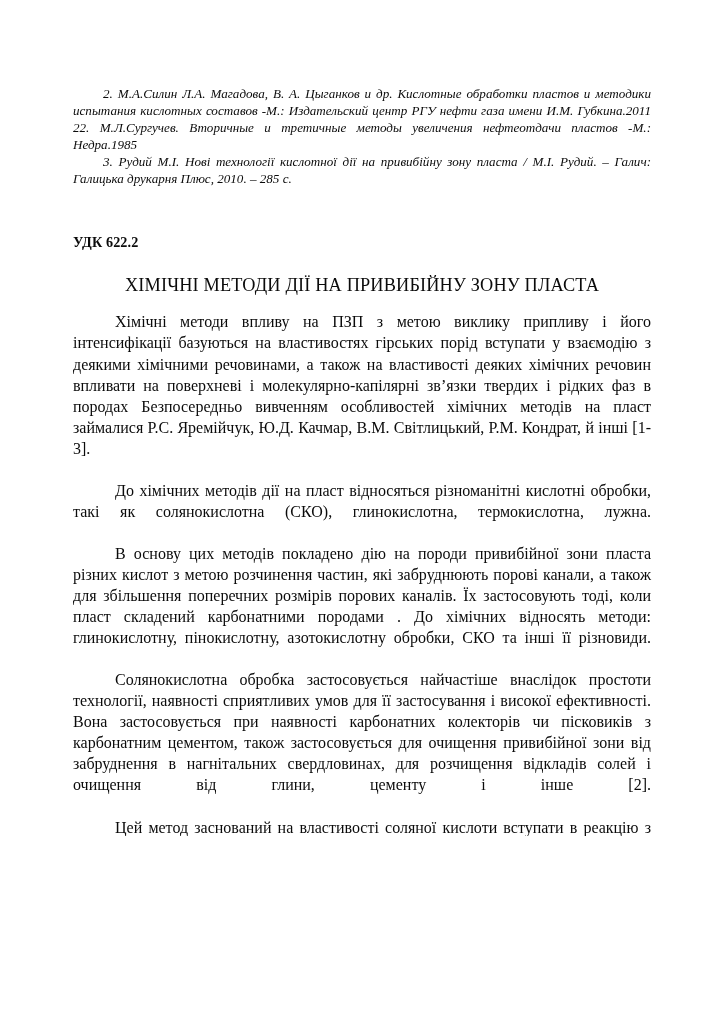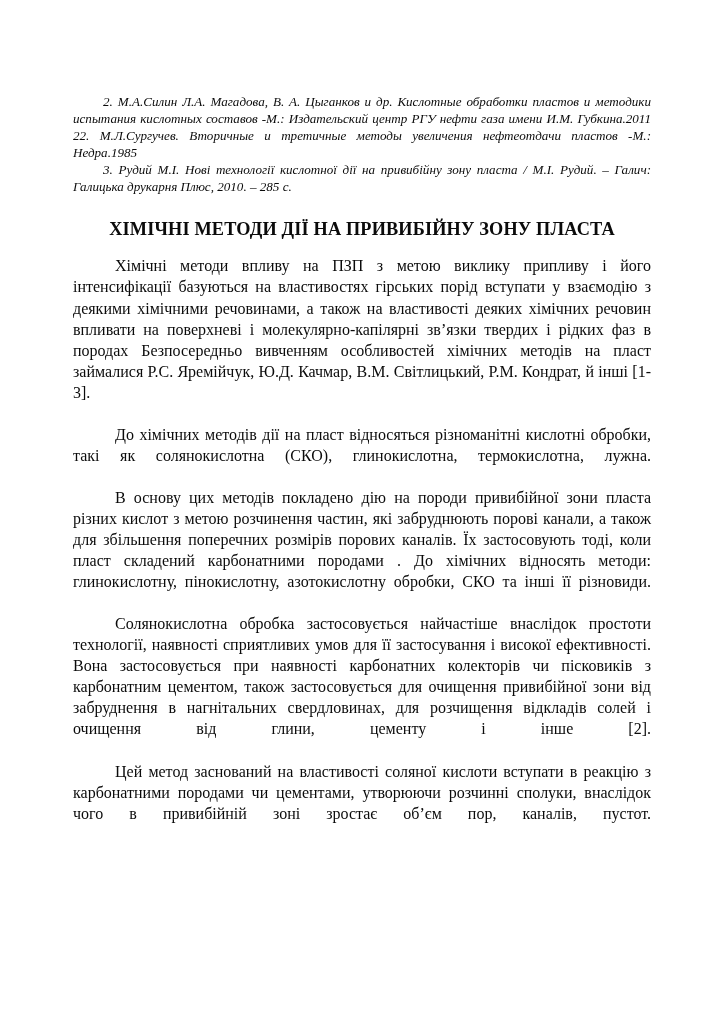--- a/index.html
+++ b/index.html
@@ -5,21 +5,21 @@
   html, body {
     margin: 0;
     padding: 0;
     background: #ffffff;
   }
   .page {
     position: relative;
     width: 724px;
     height: 832px;
     background: #ffffff;
-    margin: 12px auto;
+    margin: 4px auto;
     overflow: hidden;
     font-family: "Liberation Serif", "DejaVu Serif", serif;
     color: #0b0b0b;
   }
   .content {
     position: absolute;
     left: 73px;
     top: 0;
     width: 578px;
   }
@@ -58,21 +58,21 @@
     font-style: italic;
     font-size: 13.4px;
     line-height: 18.6px;
   }
   .authors div { white-space: nowrap; }
 
   
   .title {
     margin-top: 22px;
     text-align: center;
-    font-weight: bold;
+    font-weight: normal;
     font-size: 18.3px;
     line-height: 24px;
     letter-spacing: 0.15px;
   }
 
   
   .body {
     margin-top: 14px;
     font-size: 16px;
     line-height: 21.05px;
@@ -118,20 +118,21 @@
 
 <div class="page">
 
   <div class="content">
 
     <section class="refs">
       <p class="nojust">2.  М.А.Силин Л.А. Магадова, В. А. Цыганков и др. Кислотные обработки пластов и методики испытания кислотных составов -М.: Издательский центр РГУ нефти газа имени И.М.  Губкина.2011  22.  М.Л.Сургучев. Вторичные и третичные методы увеличения нефтеотдачи пластов -М.: Недра.1985</p>
       <p class="nojust">3. Рудий М.І. Нові технології кислотної дії на привибійну зону пласта / М.І. Рудий. – Галич: Галицька друкарня Плюс, 2010. – 285 с.</p>
     </section>
 
+    <div class="udc">УДК 622.2</div>
 
 
     <h1 class="title">ХІМІЧНІ МЕТОДИ ДІЇ НА ПРИВИБІЙНУ ЗОНУ ПЛАСТА</h1>
 
     <section class="body">
       <p>Хімічні методи впливу на ПЗП з метою виклику припливу і його інтенсифікації базуються на властивостях гірських порід вступати у взаємодію з деякими хімічними речовинами, а також на властивості деяких хімічних речовин впливати на поверхневі і молекулярно-капілярні зв’язки твердих і рідких фаз в породах Безпосередньо вивченням особливостей хімічних   методів на пласт займалися Р.С. Яремійчук, Ю.Д. Качмар, В.М. Світлицький, Р.М. Кондрат, й інші [1-3].</p>
       <p>До хімічних методів дії на пласт відносяться різноманітні кислотні обробки, такі як солянокислотна (СКО), глинокислотна, термокислотна, лужна.</p>
       <p>В основу цих методів покладено дію на породи привибійної зони пласта різних кислот з метою розчинення частин, які забруднюють порові канали, а також для збільшення поперечних розмірів порових каналів. Їх застосовують тоді, коли пласт складений карбонатними породами . До хімічних відносять методи: глинокислотну, пінокислотну, азотокислотну обробки, СКО та інші її різновиди.</p>
       <p>Солянокислотна обробка застосовується найчастіше внаслідок простоти технології, наявності сприятливих умов для її застосування і високої ефективності. Вона застосовується при наявності карбонатних колекторів чи пісковиків з карбонатним цементом, також застосовується для очищення привибійної зони від забруднення в нагнітальних свердловинах, для розчищення відкладів солей і очищення від глини, цементу і інше [2].</p>
       <p>Цей метод заснований на властивості соляної кислоти вступати в реакцію з карбонатними породами чи цементами, утворюючи розчинні сполуки, внаслідок чого в привибійній зоні зростає об’єм пор, каналів, пустот.</p>

